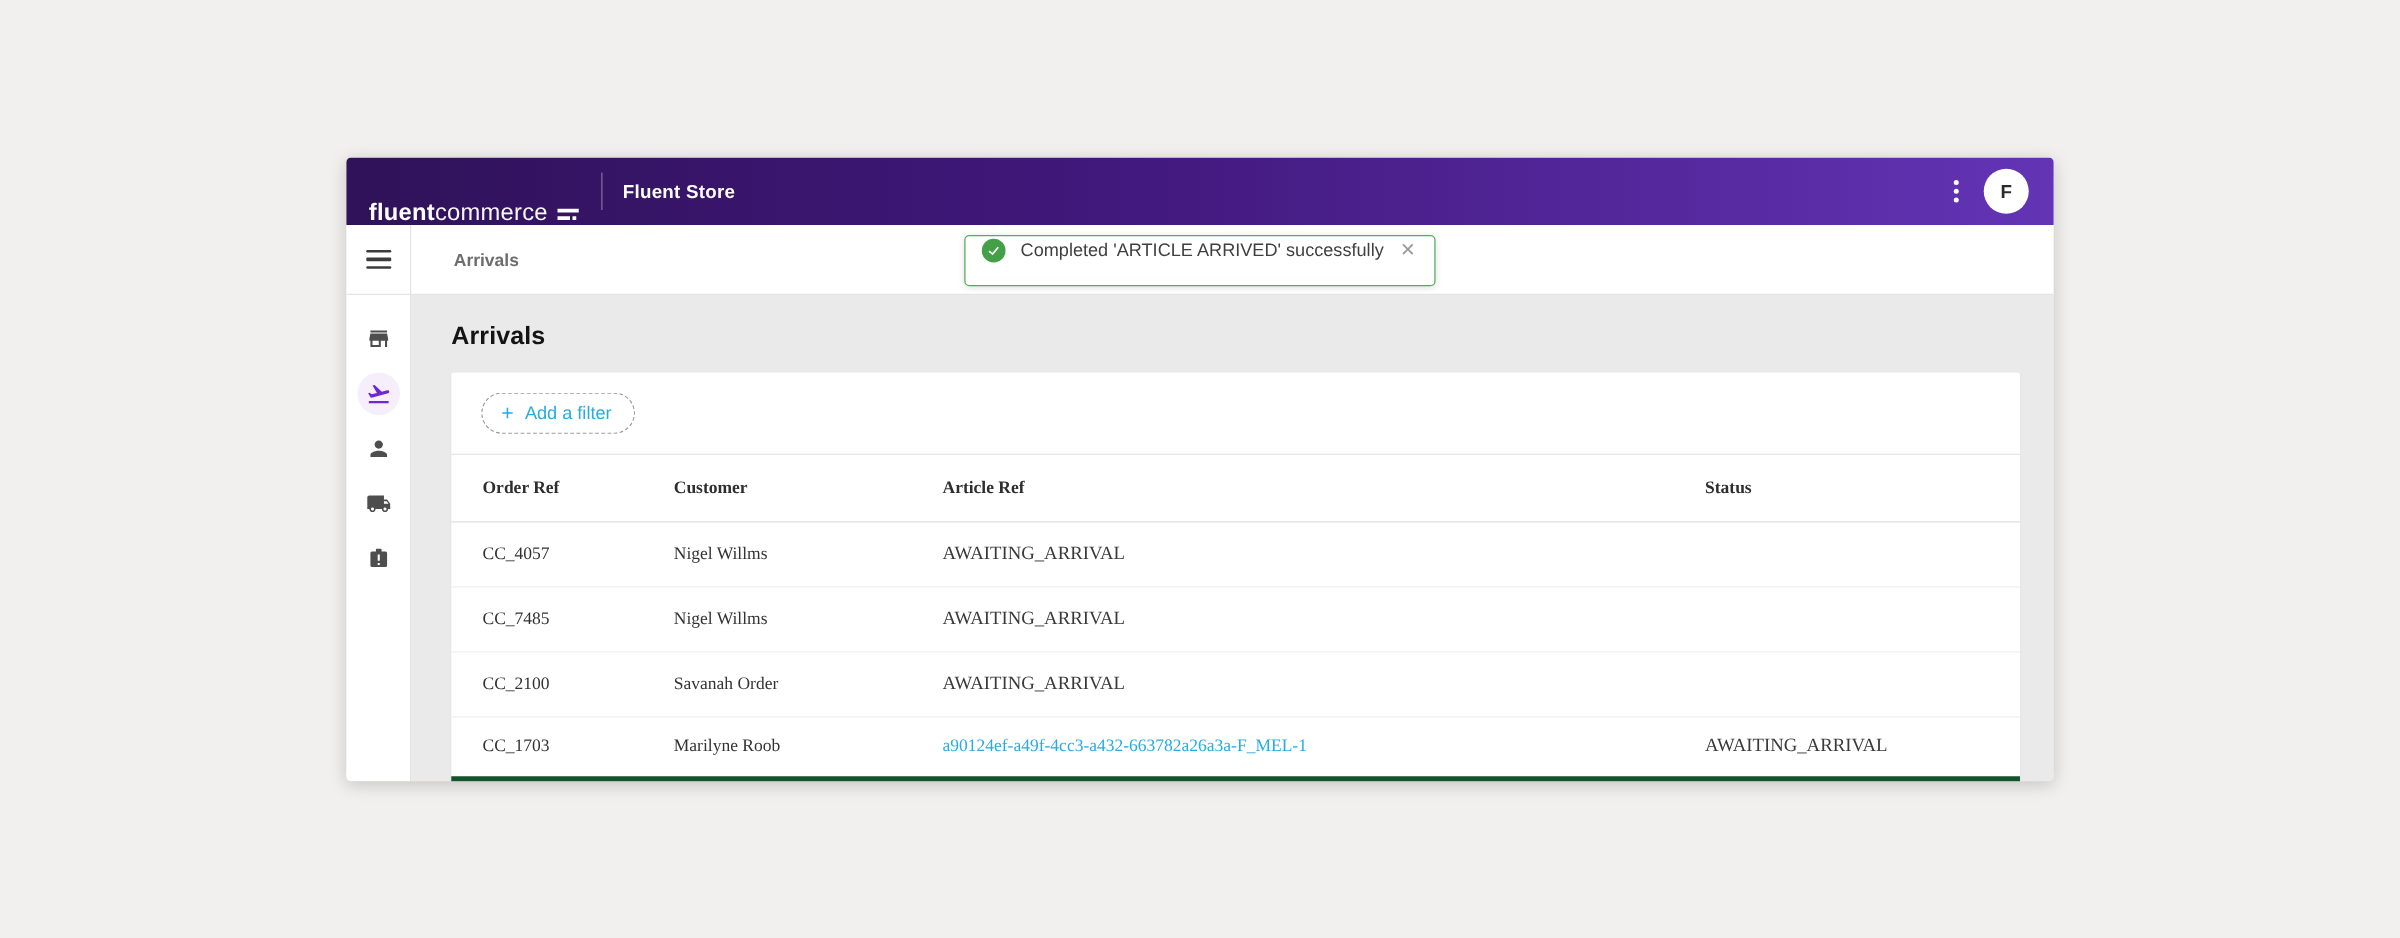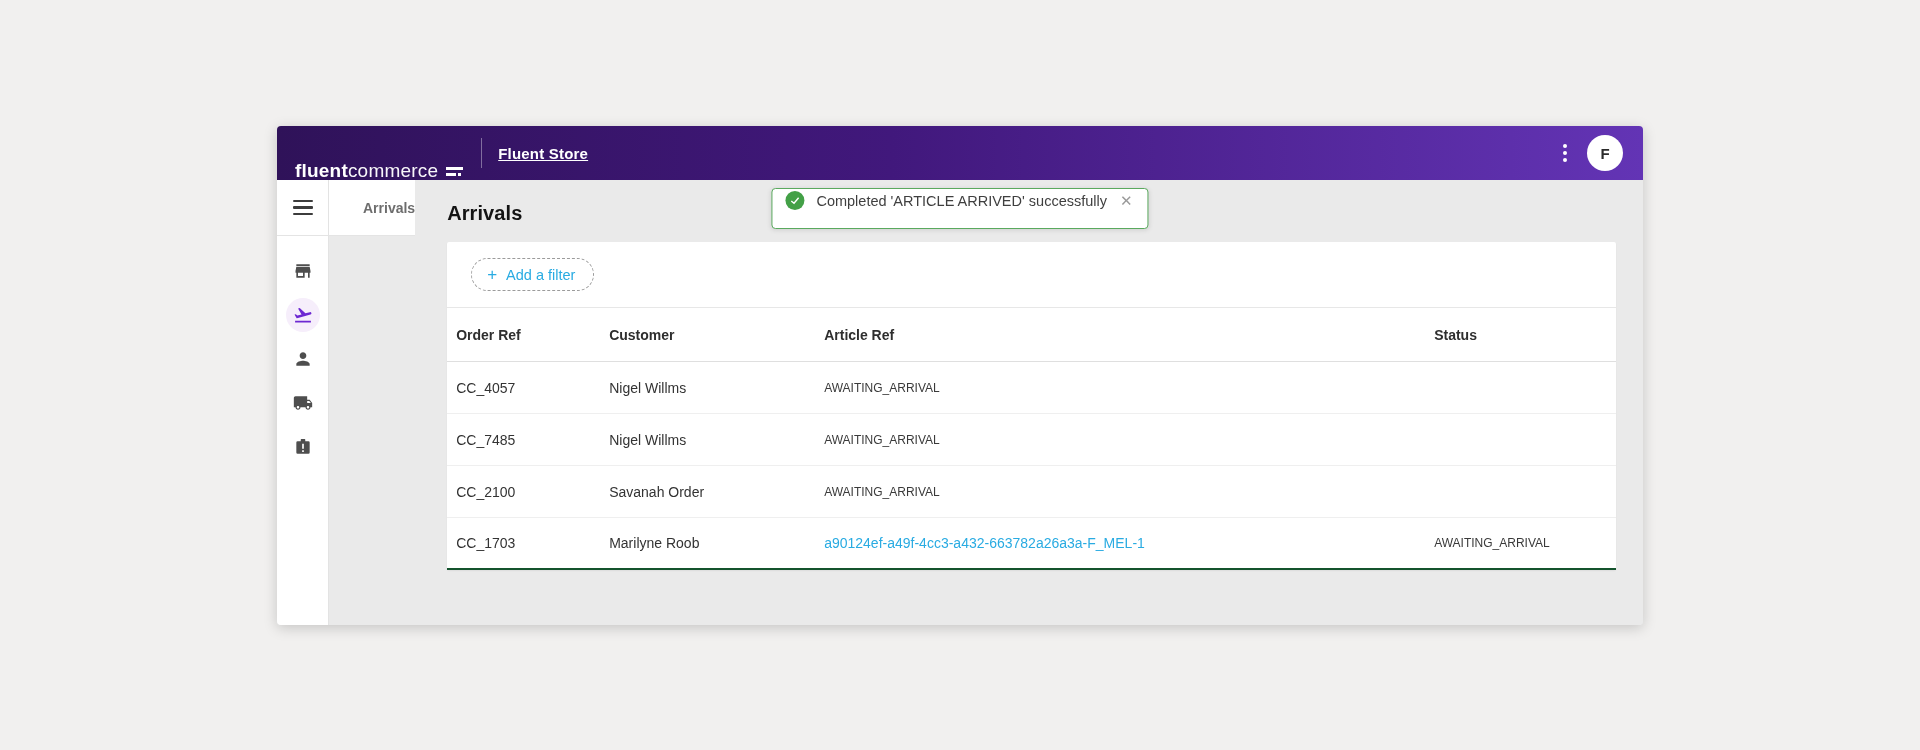--- a/index.html
+++ b/index.html
@@ -33,21 +33,21 @@
   .logo { display:flex; align-items:center; gap:6px;margin-top:36px; }
   .logo-text { font-size:19px; letter-spacing:.2px; color:#fff; }
   .logo-text .bold { font-weight:700; }
   .logo-text .light { font-weight:400; opacity:.97; }
   .logo-mark { display:flex; flex-direction:column; gap:3px; margin-left:2px; }
   .logo-mark .bar-top { width:17px; height:3px; background:#fff; }
   .logo-mark .bar-bottom { display:flex; gap:2px; }
   .logo-mark .bar-bottom i { display:block; height:3px; background:#fff; }
   .logo-mark .b1 { width:10px; } .logo-mark .b2 { width:3px; }
   .header-divider { width:1px; height:30px; background:rgba(255,255,255,.38); margin:0 16px 0 18px; }
-  .app-title { font-size:15px; font-weight:700; letter-spacing:.2px;text-decoration:underline; }
+  .app-title { font-size:15px; font-weight:700; letter-spacing:.2px; }
   .header-right { margin-left:auto; display:flex; align-items:center; gap:16px; }
   .kebab { display:flex; flex-direction:column; gap:3px; padding:6px 4px; cursor:pointer; }
   .kebab i { width:4px; height:4px; border-radius:50%; background:#fff; display:block; }
   .avatar {
     width:36px; height:36px; border-radius:50%; background:#fff;
     display:flex; align-items:center; justify-content:center;
     color:#2b2b2b; font-weight:700; font-size:15px; cursor:pointer;
   }
 
   
@@ -59,21 +59,21 @@
   .hamburger i { display:block; width:20px; height:2.6px; background:#3c3c3c; border-radius:1px; }
   .sidebar-nav { display:flex; flex-direction:column; align-items:center; padding-top:13px; }
   .nav-item { width:36px; height:44px; display:flex; align-items:center; justify-content:center; cursor:pointer; position:relative; }
   .nav-item svg { width:20px; height:20px; fill:#4e4e4e; }
   .nav-item.active .icon-bg {
     position:absolute; width:34px; height:34px; border-radius:50%;
     background:#f6eefb; left:1px; top:5px;
   }
   .nav-item.active svg { fill:#6d28d2; position:relative; }
 
-  .main { flex:1; display:flex; flex-direction:row; min-width:0; }
+  .main { flex:1; display:flex; flex-direction:column; min-width:0; }
   .breadcrumb-bar {
     height:56px; flex:0 0 56px; background:#fff; border-bottom:1px solid #e4e4e4;
     display:flex; align-items:center; padding-left:34px;
   }
   .breadcrumb { font-size:14px; font-weight:700; color:#6d6d6d; }
 
   .content { flex:1; background:#eaeaea; padding:14px 27px 0 32px; min-height:0; }
   .page-title { font-size:20px; font-weight:700; color:#141414; margin:8px 0 17px; letter-spacing:.1px; }
 
   
@@ -86,29 +86,30 @@
     background:transparent; color:#29abe2;
     font-family:"Liberation Sans", sans-serif;
     font-size:14.5px; cursor:pointer;
   }
   .add-filter-btn .plus { font-size:17px; font-weight:400; line-height:1; }
 
   .tbl-row {
     display:grid;
     grid-template-columns:153px 215px 610px 1fr;
     align-items:center;
-    padding:0 9px;
+    padding:0 25px;
+    font-family:Liberation Serif, serif;
   }
   .tbl-head { height:54px; border-bottom:1px solid #dfdfdf; }
   .tbl-head .th { font-size:14px; font-weight:700; color:#2e2e2e; }
   .data-row { height:52px; border-bottom:1px solid #efefef; font-size:14px; color:#333; }
-  .data-row:last-of-type { border-bottom:2px solid #14532d; }
+  .data-row:last-of-type { border-bottom:5px solid #14532d; }
   .cell { white-space:nowrap; overflow:hidden; text-overflow:ellipsis; }
   .cell.link a, .cell.link { color:#29abe2; text-decoration:none; cursor:pointer; }
-  .cell.status { font-size:12px; color:#3a3a3a; }
+  .cell.status { font-size:15px; color:#3a3a3a; }
 
   
   .toast {
     position:absolute; top:62px; left:50%; transform:translateX(-50%);
     background:#fff; border:1px solid #5aa95e; border-radius:4px;
     box-shadow:0 1px 5px rgba(0,0,0,.12);
     height:41px; display:flex; align-items:center; gap:12px;
     padding:0 14px 16px 13px; z-index:20; white-space:nowrap;
   }
   .toast-check {

